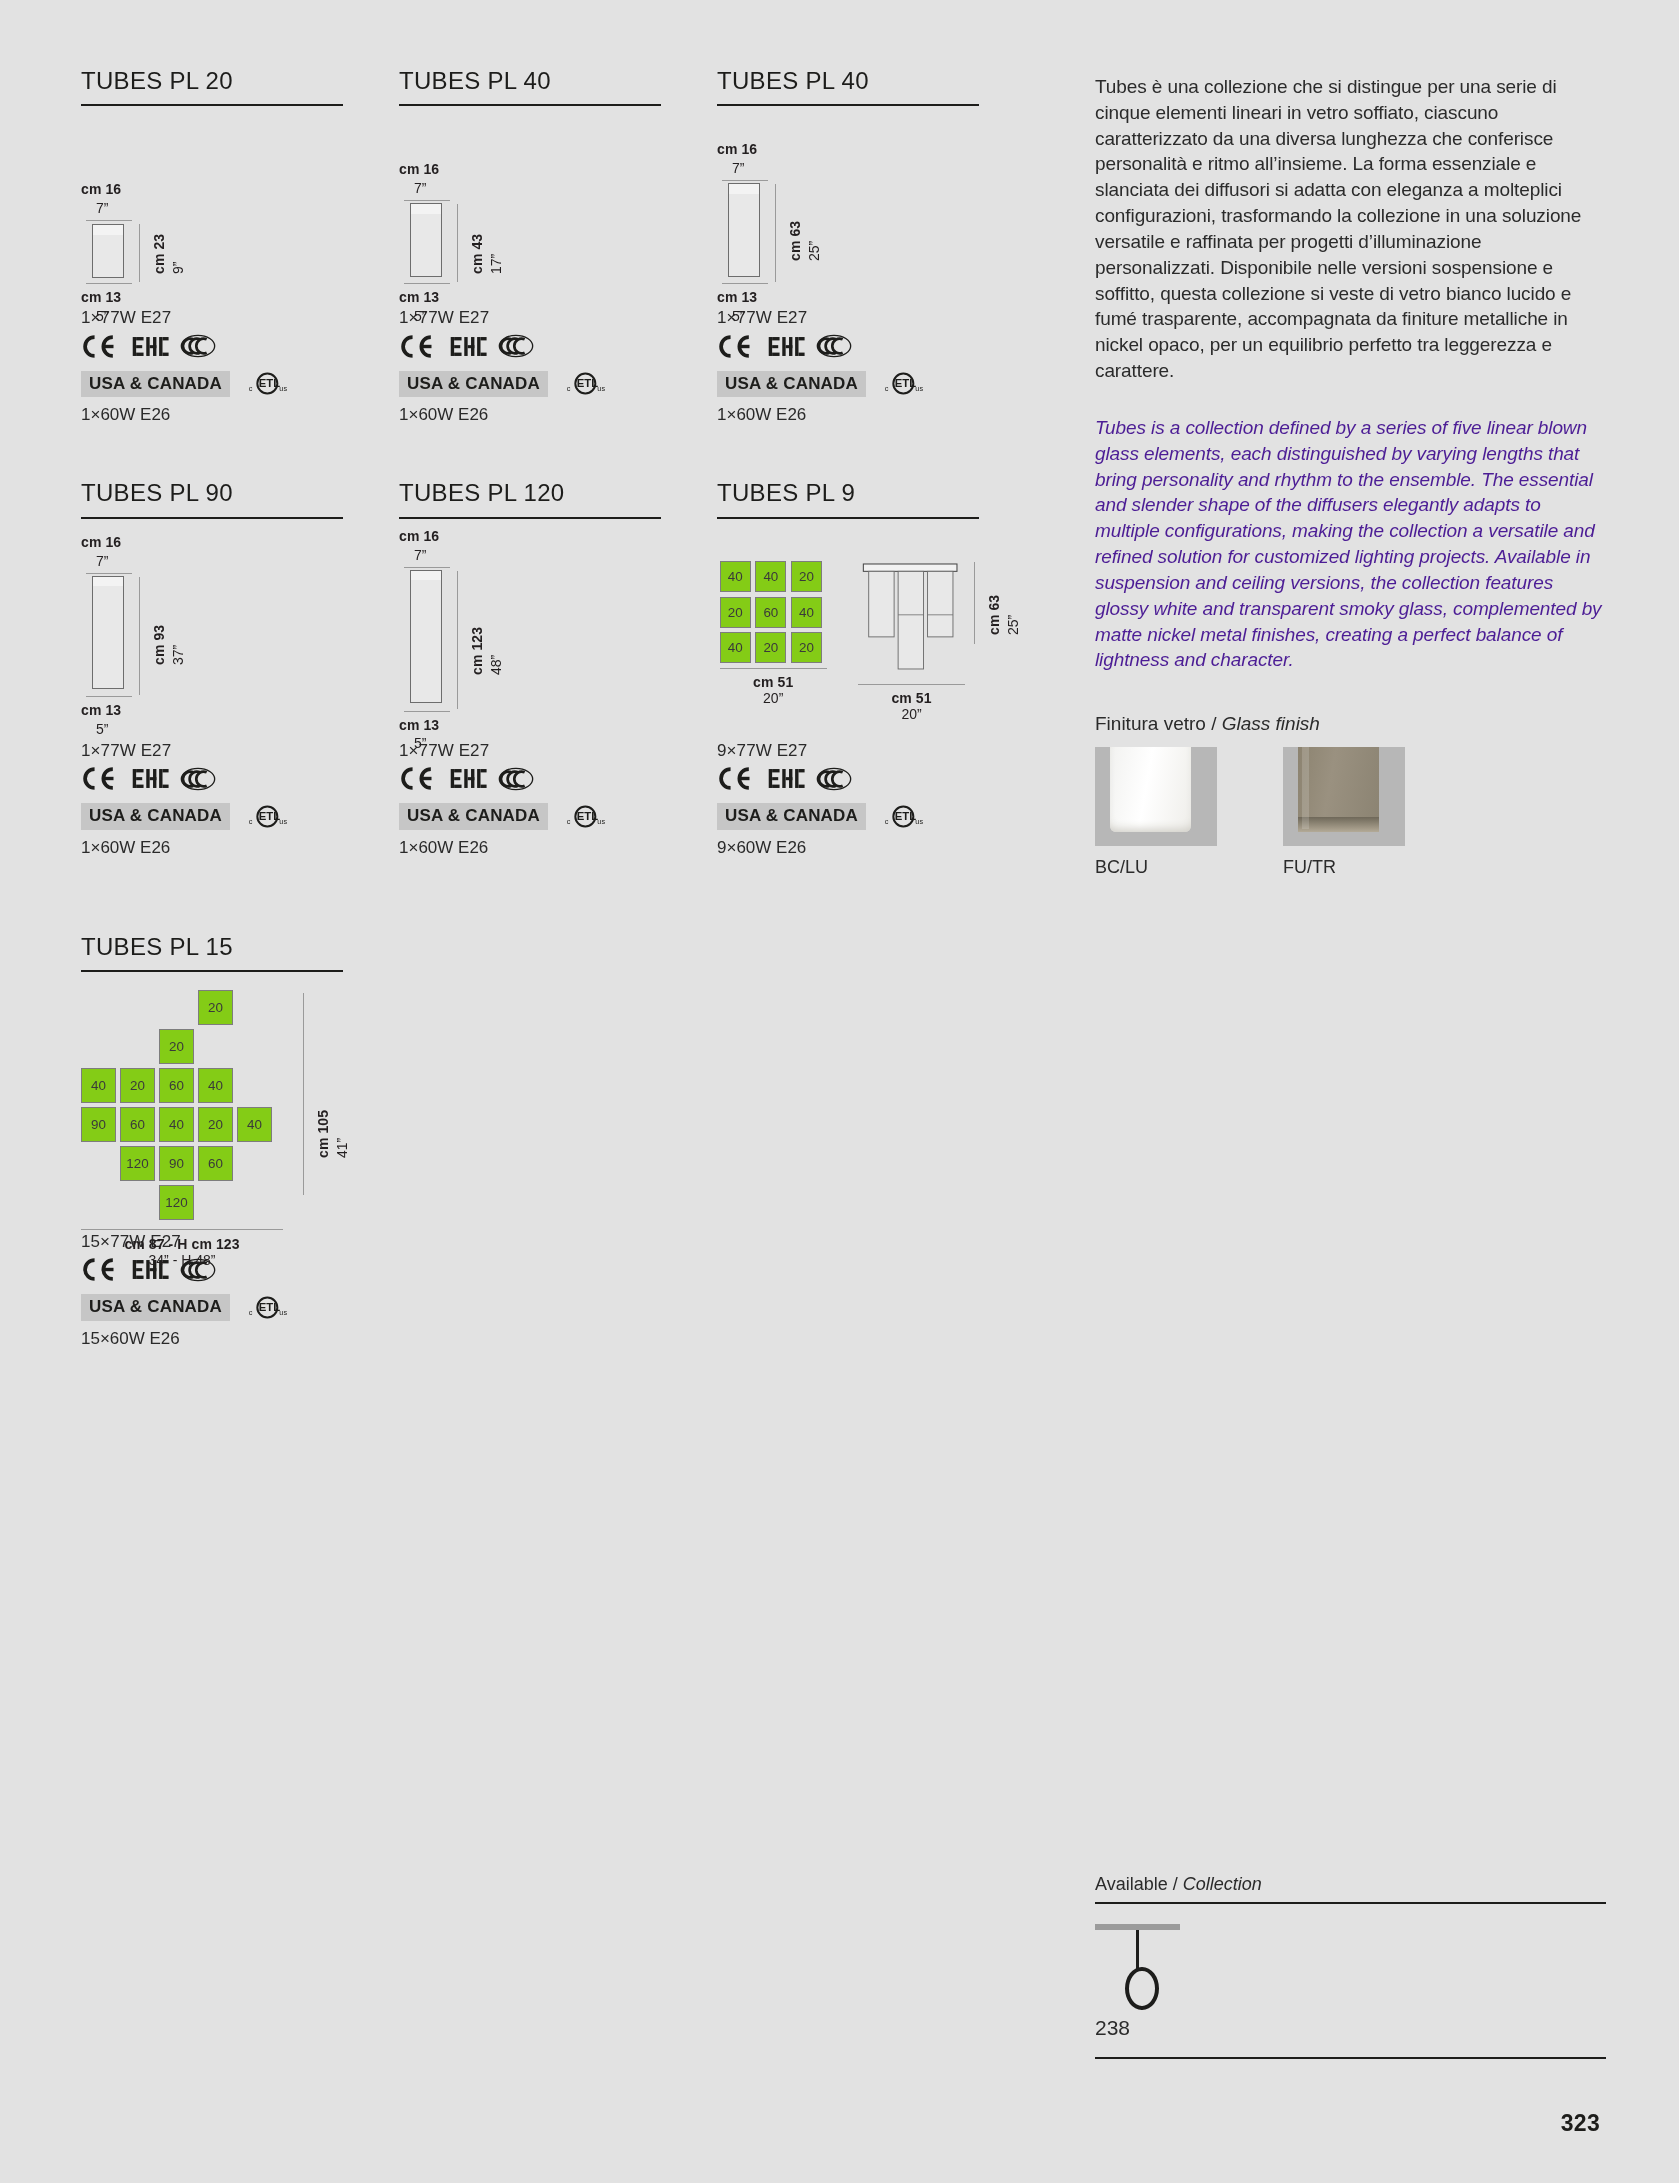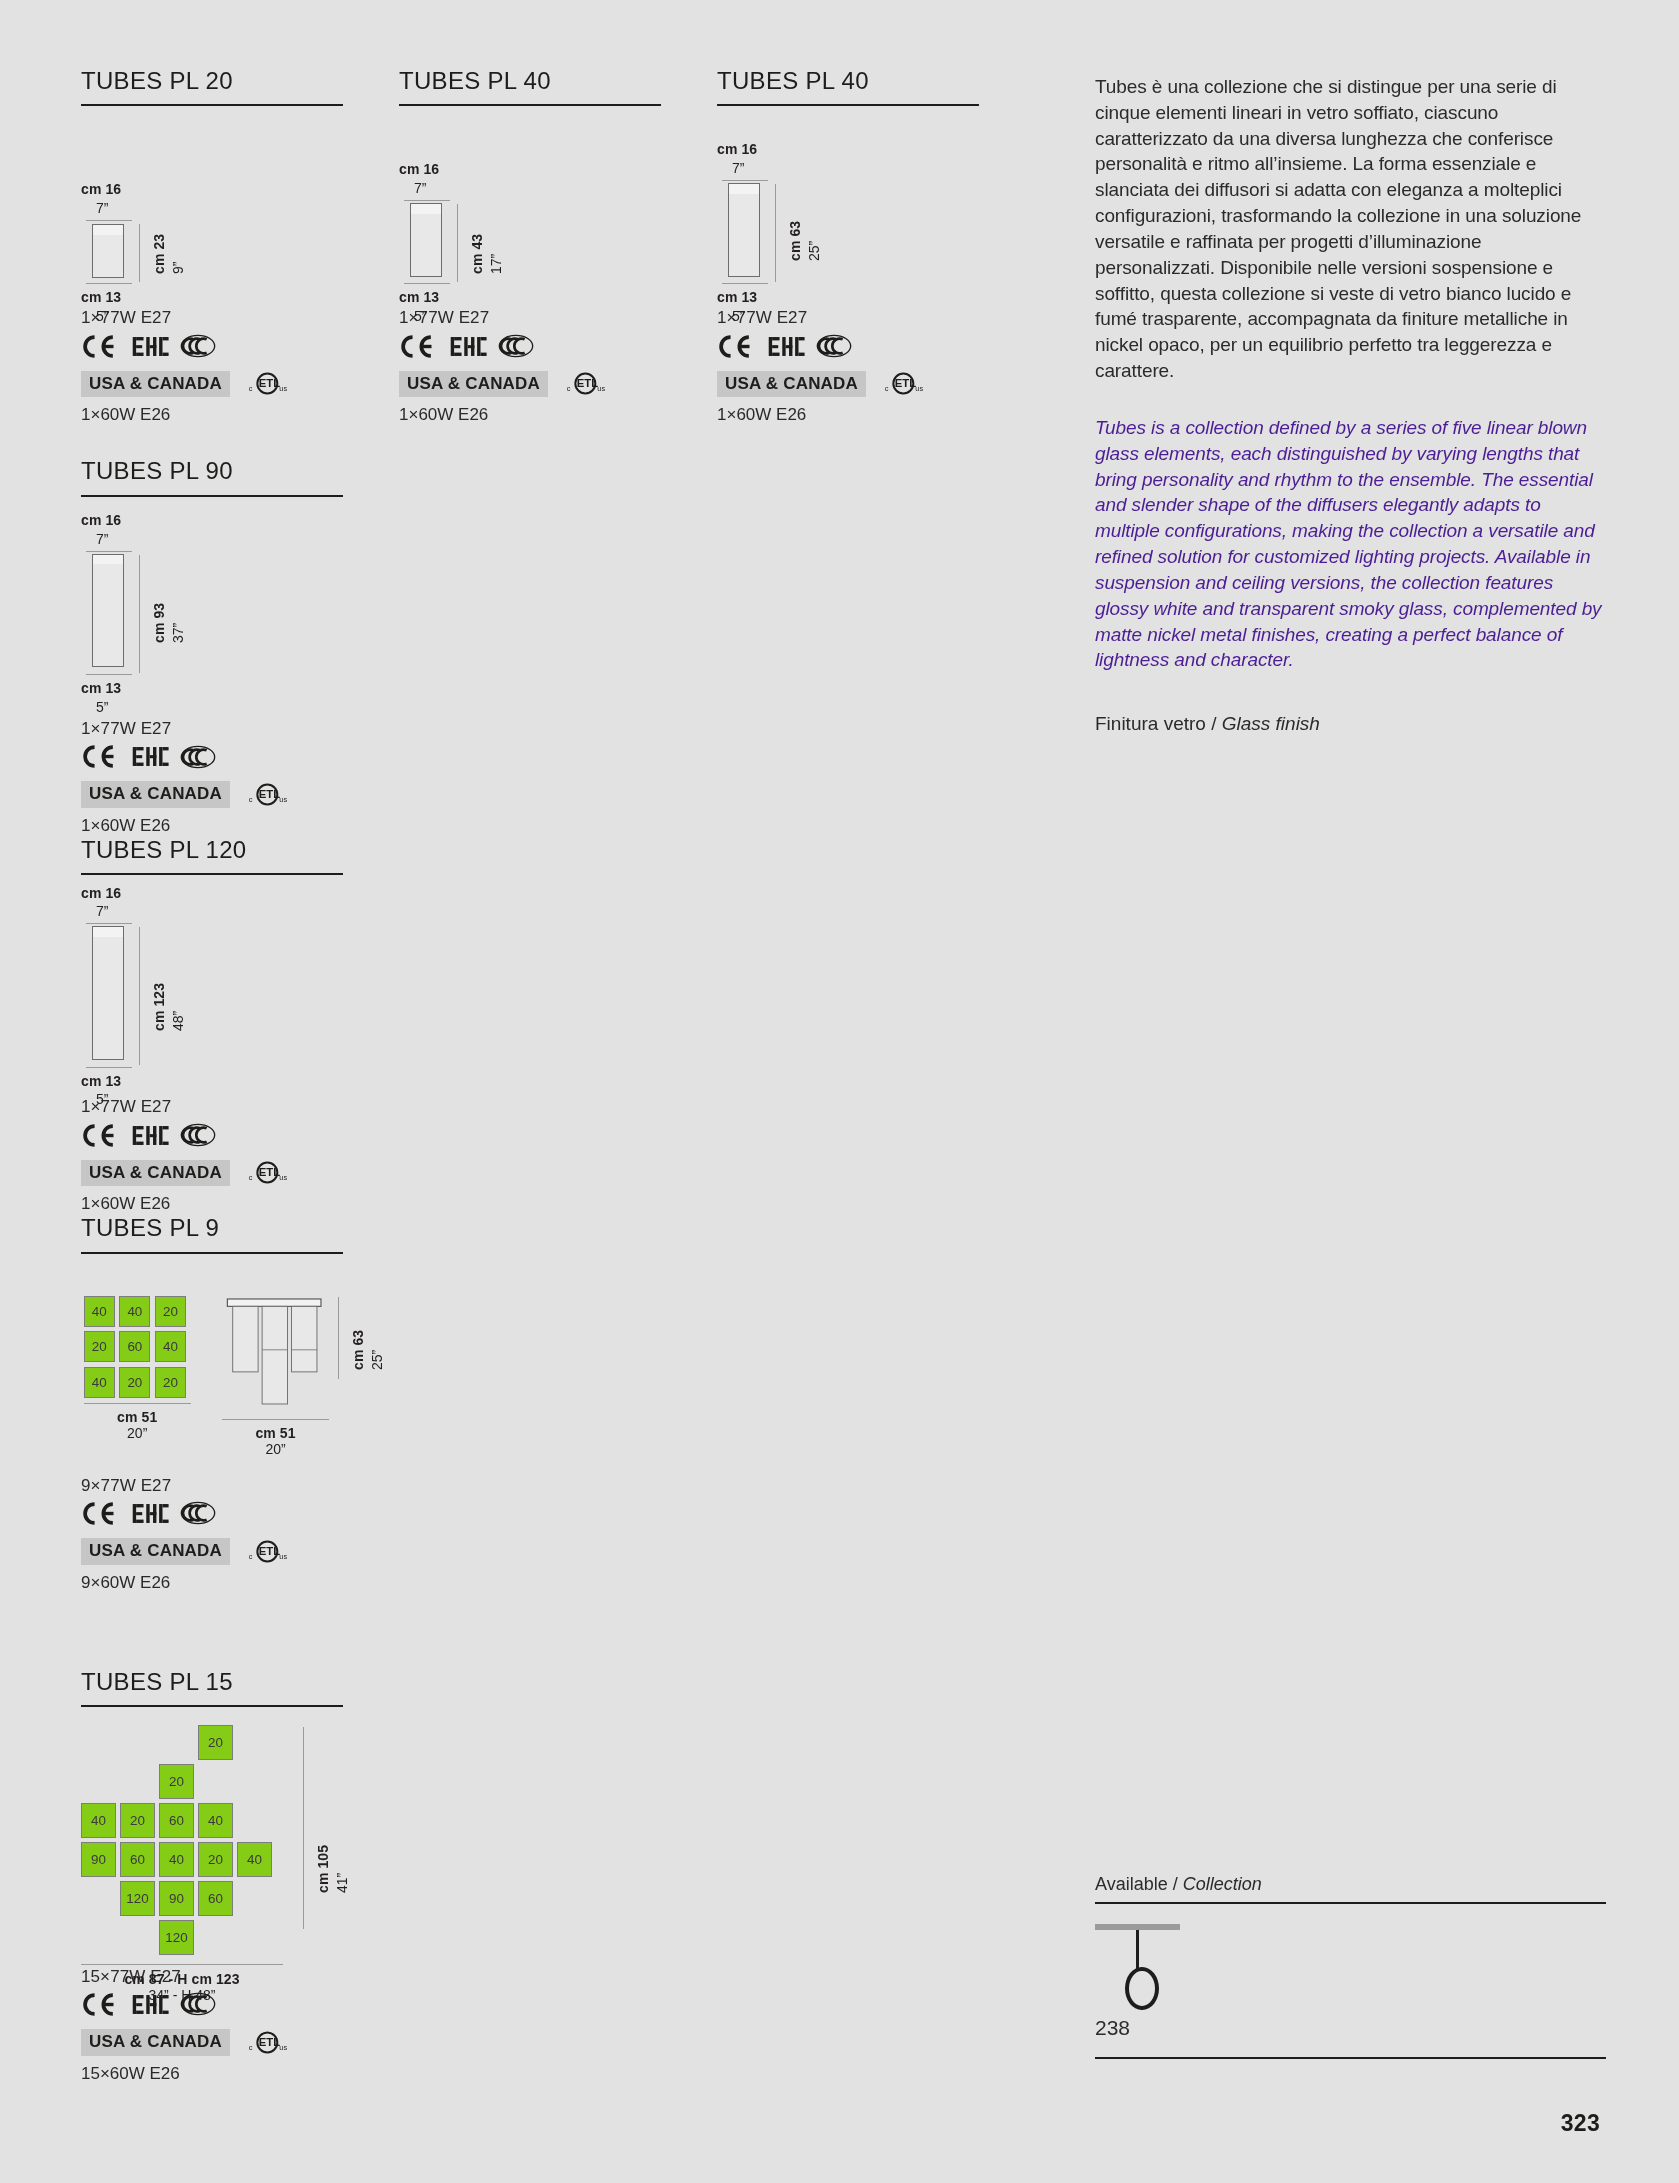--- a/index.html
+++ b/index.html
@@ -303,21 +303,21 @@
             <text x="1" y="31" font-size="11" font-family="Liberation Sans, sans-serif" fill="#1d1d1b">c</text>
             <circle cx="29" cy="20" r="15" fill="none" stroke="#1d1d1b" stroke-width="3"></circle>
             <text x="16" y="26" font-size="17" font-weight="bold" font-family="Liberation Sans, sans-serif" fill="#1d1d1b">ETL</text>
             <text x="47" y="31" font-size="11" font-family="Liberation Sans, sans-serif" fill="#1d1d1b">us</text>
           </svg>
         </div>
         <div class="spec2">1×60W E26</div>
       </div>
     </div>
 
-    <div class="prow" style="margin-top:32px;flex-direction:column;">
+    <div class="prow" style="margin-top:54px;">
 
       <div class="pcell">
         <div class="ptitle">TUBES PL 90</div>
         <div class="trule"></div>
         <div class="drawing tall">
           <div style="position:absolute;left:0;top:15px;" class="dim-cm">cm 16</div>
           <div style="position:absolute;left:15px;top:34px;" class="dim-in">7”</div>
           <div class="extline" style="left:5.4px;top:54px;width:46px;height:1px;"></div>
           <div class="tube-wrap" style="left:10.7px;top:57px;width:32px;">
             <div class="cap"></div>
@@ -610,20 +610,34 @@
     </div>
   </div>
 
   <div class="rightcol">
     <div class="para-it">Tubes è una collezione che si distingue per una serie di cinque elementi lineari in vetro soffiato, ciascuno caratterizzato da una diversa lunghezza che conferisce personalità e ritmo all’insieme. La forma essenziale e slanciata dei diffusori si adatta con eleganza a molteplici configurazioni, trasformando la collezione in una soluzione versatile e raffinata per progetti d’illuminazione personalizzati. Disponibile nelle versioni sospensione e soffitto, questa collezione si veste di vetro bianco lucido e fumé trasparente, accompagnata da finiture metalliche in nickel opaco, per un equilibrio perfetto tra leggerezza e carattere.</div>
     <div class="para-en">Tubes is a collection defined by a series of five linear blown glass elements, each distinguished by varying lengths that bring personality and rhythm to the ensemble. The essential and slender shape of the diffusers elegantly adapts to multiple configurations, making the collection a versatile and refined solution for customized lighting projects. Available in suspension and ceiling versions, the collection features glossy white and transparent smoky glass, complemented by matte nickel metal finishes, creating a perfect balance of lightness and character.</div>
 
     <div style="margin-top:40px;">
       <div class="finish-head">
         <span>Finitura vetro</span><span> / </span><i>Glass finish</i>
+      </div>
+      <div class="swatches">
+        <div>
+          <div class="sw-glass">
+            <div class="sw-inner-white"></div>
+          </div>
+          <div class="sw-label">BC/LU</div>
+        </div>
+        <div>
+          <div class="sw-glass">
+            <div class="sw-inner-fume"></div>
+          </div>
+          <div class="sw-label">FU/TR</div>
+        </div>
       </div>
     </div>
 
   </div>
 
   <div class="collection">
     <div class="coll-title">
       <span>Available</span><span> / </span><i>Collection</i>
     </div>
     <div class="coll-rule"></div>

